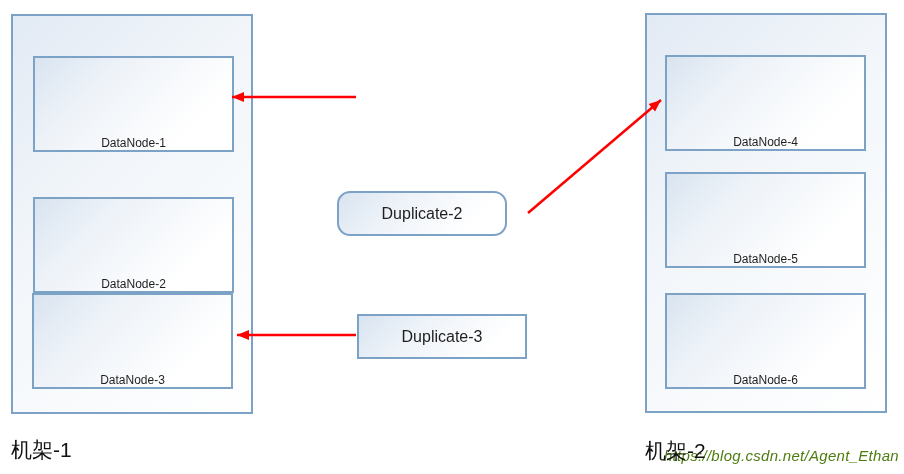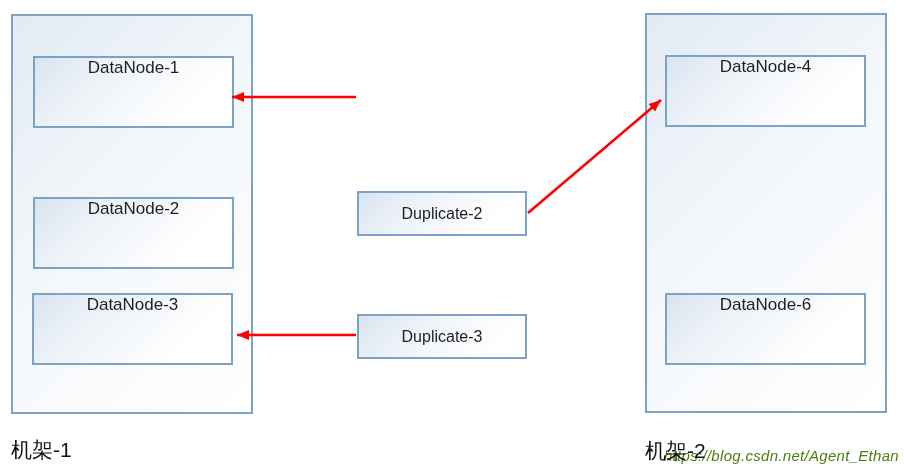--- a/index.html
+++ b/index.html
@@ -17,42 +17,42 @@
   .rack {
     position: absolute;
     width: 242px; height: 400px;
     border: 2px solid #7ca2c6;
     background: linear-gradient(135deg, #e2eaf4 0%, #f2f6fa 40%, #ffffff 100%);
   }
   .rack-1 { left: 11px; top: 14px; }
   .rack-2 { left: 645px; top: 13px; }
   .node {
     position: absolute;
-    width: 201px; height: 72px;
+    width: 201px; height: 96px;
     border: 2px solid #7ca2c6;
     background: linear-gradient(135deg, #d9e4f0 0%, #edf2f8 30%, #ffffff 78%);
-    display: flex; align-items: flex-start; justify-content: center;
-    font-size: 17px; color: #1f1f1f;
+    display: flex; align-items: flex-end; justify-content: center;
+    font-size: 12px; color: #1f1f1f;
   }
   .node-1 { left: 33px;  top: 56px;  }
   .node-2 { left: 33px;  top: 172px; margin-top: 25px; }
   .node-3 { left: 32px;  top: 293px; }
   .node-4 { left: 665px; top: 55px;  }
   .node-5 { left: 665px; top: 172px; }
   .node-6 { left: 665px; top: 293px; }
   .dup {
     position: absolute;
     width: 170px; height: 45px;
     border: 2px solid #7ca2c6;
     background: linear-gradient(135deg, #d9e4f0 0%, #eef3f9 35%, #ffffff 80%);
     display: flex; align-items: center; justify-content: center;
     font-size: 16px; color: #1f1f1f;
   }
   .dup-1 { left: 357px; top: 75px;  }
-  .dup-2 { left: 357px; top: 191px; }
+  .dup-2 { left: 337px; top: 191px; border-radius: 13px; }
   .dup-3 { left: 357px; top: 314px; }
   .rack-label {
     position: absolute;
     width: 242px;
     text-align: left;
     font-size: 21px; color: #111111;
     z-index: 3;
   }
   .rack-label-1 { left: 11px;  top: 436px; }
   .rack-label-2 { left: 645px; top: 437px; }
@@ -88,20 +88,23 @@
   <div class="node node-2">
     <span>DataNode-2</span>
   </div>
   <div class="node node-3">
     <span>DataNode-3</span>
   </div>
 
   <div class="node node-4">
     <span>DataNode-4</span>
   </div>
+  <div class="node node-5">
+    <span>DataNode-5</span>
+  </div>
   <div class="node node-6">
     <span>DataNode-6</span>
   </div>
 
   <div class="dup dup-2">
     <span>Duplicate-2</span>
   </div>
   <div class="dup dup-3">
     <span>Duplicate-3</span>
   </div>

